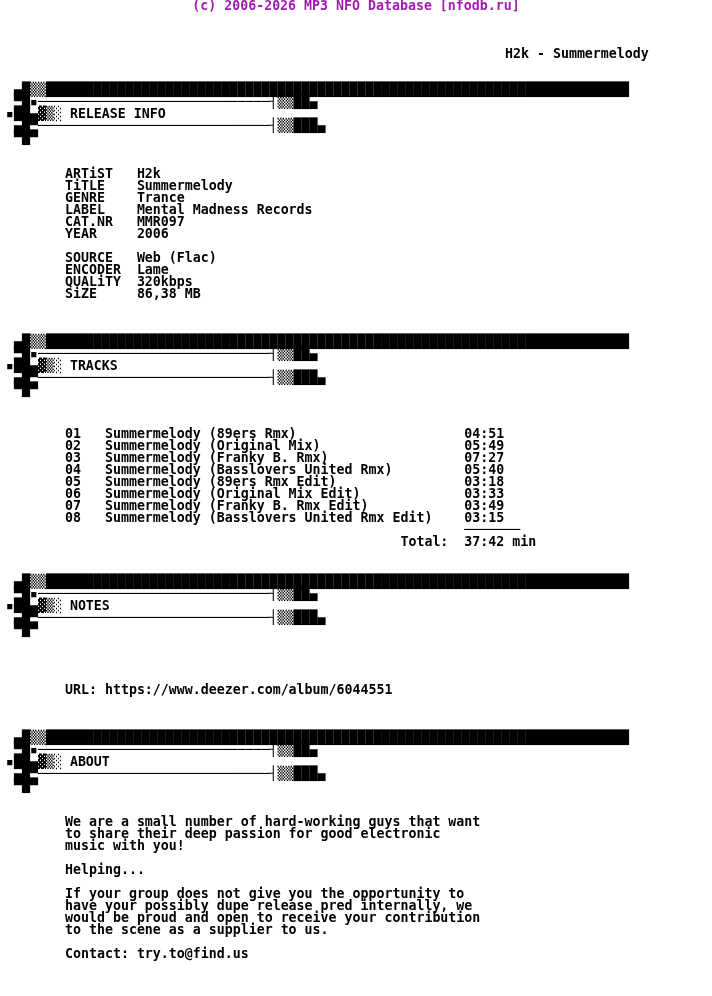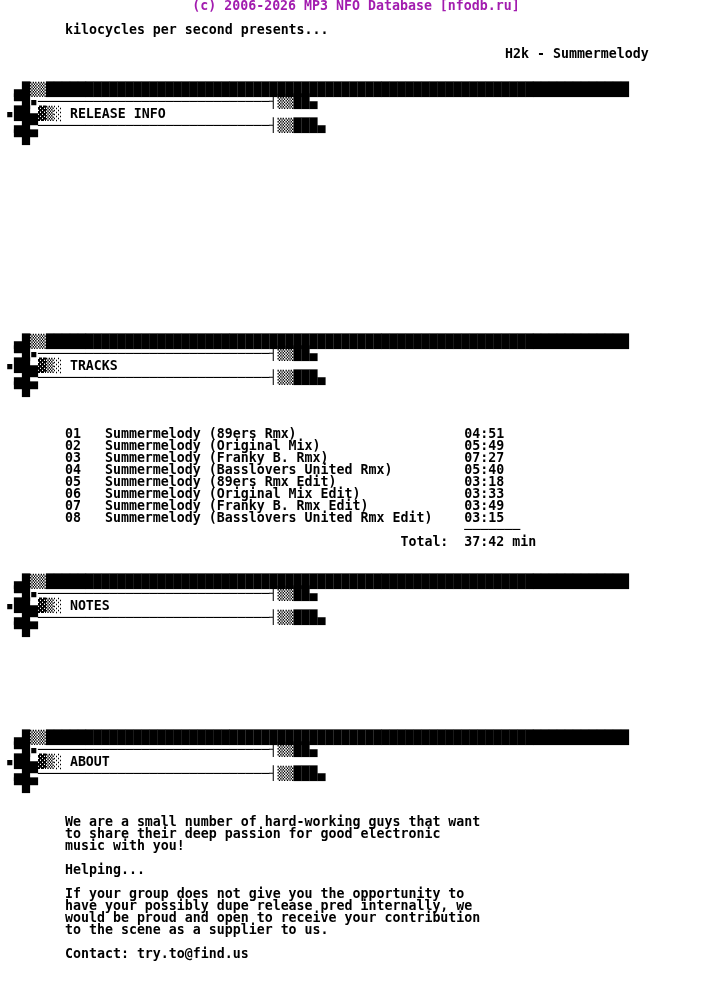--- a/index.html
+++ b/index.html
@@ -21,30 +21,40 @@
   }
   pre{font-family:inherit;font-weight:inherit;font-size:inherit;line-height:inherit;}
 </style>
 </head>
 <body>
 
 <div id="page" style="background: rgb(255, 255, 255); color: rgb(0, 0, 0);">
 
   <div id="db-header" style="color: #a21caf;">(c) 2006-2026 MP3 NFO Database [nfodb.ru]</div>
 
-  <pre class="abs" style="left:65px;top:24px;">kilocycles per second presents...</pre>
 
   <pre class="abs" style="left:473px;top:48px;margin-left:32px;">H2k - Summermelody</pre>
 
   <pre class="abs" style="left:6px;top:84px;"> ▄█▒▒█████████████████████████████████████████████████████████████████████████
  ▀█▪─────────────────────────────┤▒▒██▄
 ▪██▄▓▒░ RELEASE INFO
  ▄█▀─────────────────────────────┤▒▒███▄
  ▀█▀</pre>
 
+  <pre class="abs" style="left:65px;top:168px;">ARTiST   H2k
+TiTLE    Summermelody
+GENRE    Trance
+LABEL    Mental Madness Records
+CAT.NR   MMR097
+YEAR     2006
+
+SOURCE   Web (Flac)
+ENCODER  Lame
+QUALiTY  320kbps
+SiZE     86,38 MB</pre>
 
   <pre class="abs" style="left:6px;top:336px;"> ▄█▒▒█████████████████████████████████████████████████████████████████████████
  ▀█▪─────────────────────────────┤▒▒██▄
 ▪██▄▓▒░ TRACKS
  ▄█▀─────────────────────────────┤▒▒███▄
  ▀█▀</pre>
 
   <pre class="abs" style="left:65px;top:420px;margin-top:8px;">01   Summermelody (89ers Rmx)                     04:51
 02   Summermelody (Original Mix)                  05:49
 03   Summermelody (Franky B. Rmx)                 07:27
@@ -55,20 +65,21 @@
 08   Summermelody (Basslovers United Rmx Edit)    03:15
                                                   ───────
                                           Total:  37:42 min</pre>
 
   <pre class="abs" style="left:6px;top:576px;"> ▄█▒▒█████████████████████████████████████████████████████████████████████████
  ▀█▪─────────────────────────────┤▒▒██▄
 ▪██▄▓▒░ NOTES
  ▄█▀─────────────────────────────┤▒▒███▄
  ▀█▀</pre>
 
+  <pre class="abs" style="left:65px;top:684px;">URL: https://www.deezer.com/album/6044551</pre>
 
   <pre class="abs" style="left:6px;top:732px;"> ▄█▒▒█████████████████████████████████████████████████████████████████████████
  ▀█▪─────────────────────────────┤▒▒██▄
 ▪██▄▓▒░ ABOUT
  ▄█▀─────────────────────────────┤▒▒███▄
  ▀█▀</pre>
 
   <pre class="abs" style="left:65px;top:816px;">We are a small number of hard-working guys that want
 to share their deep passion for good electronic
 music with you!

